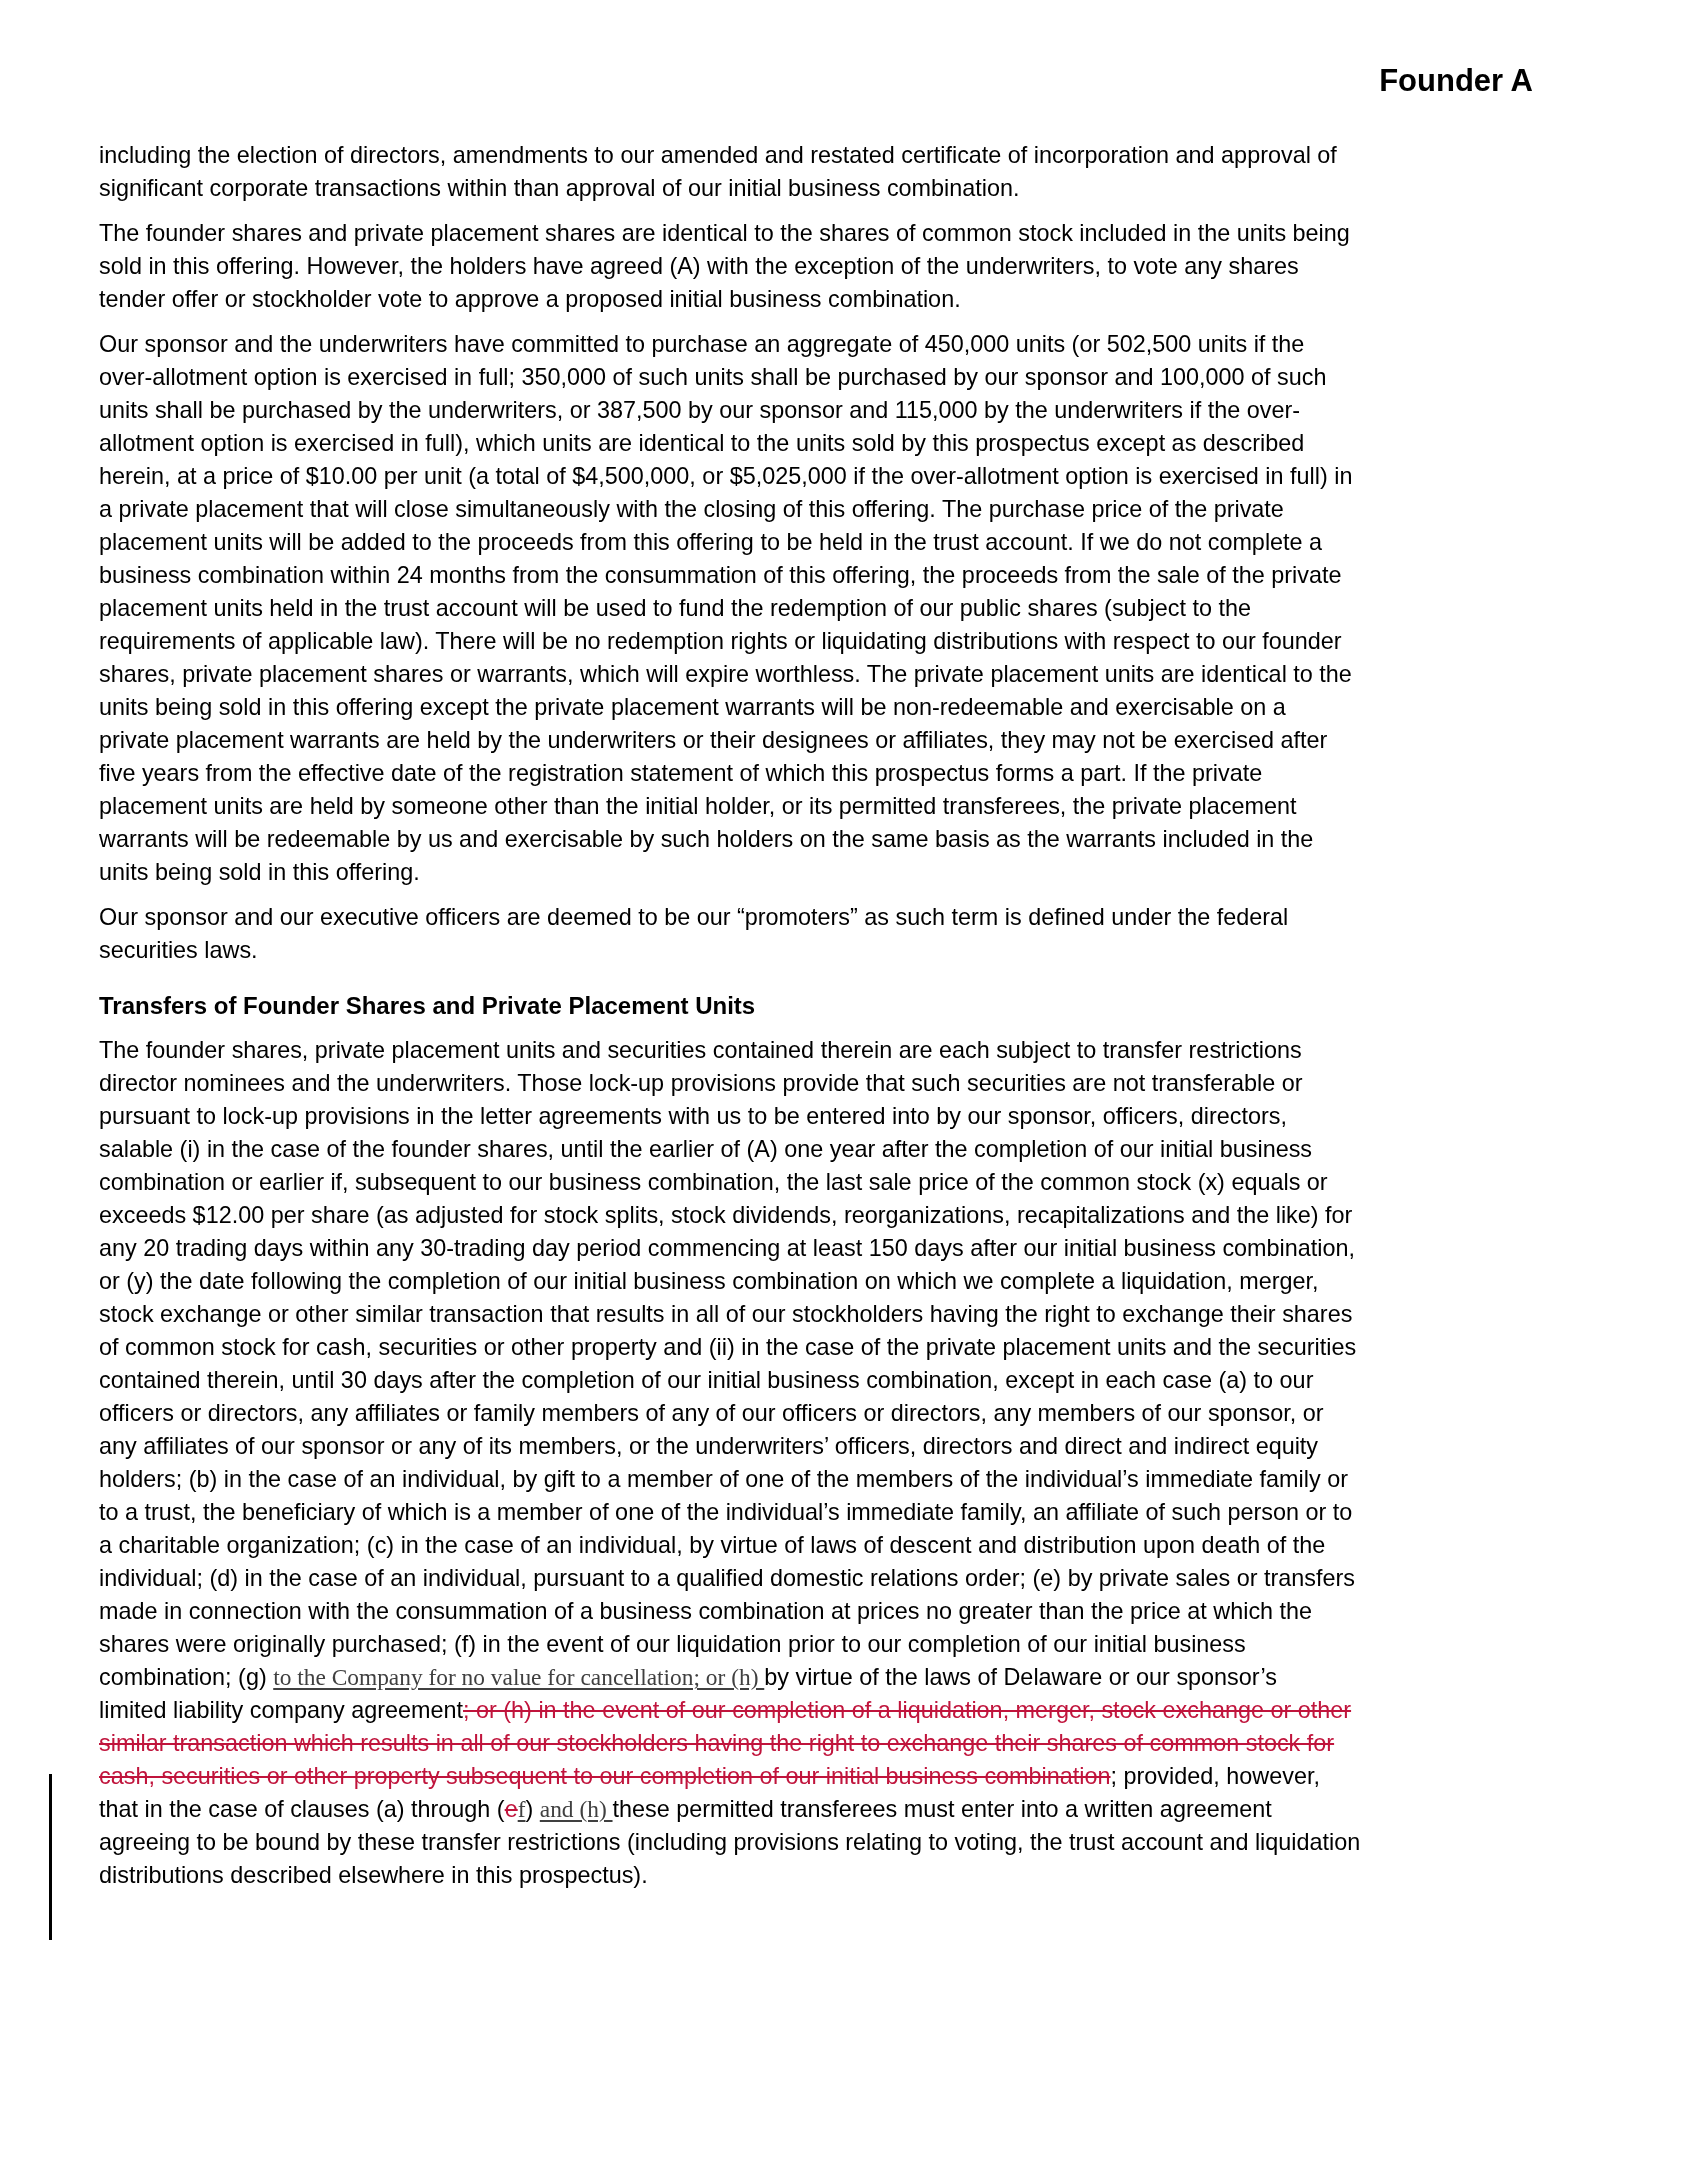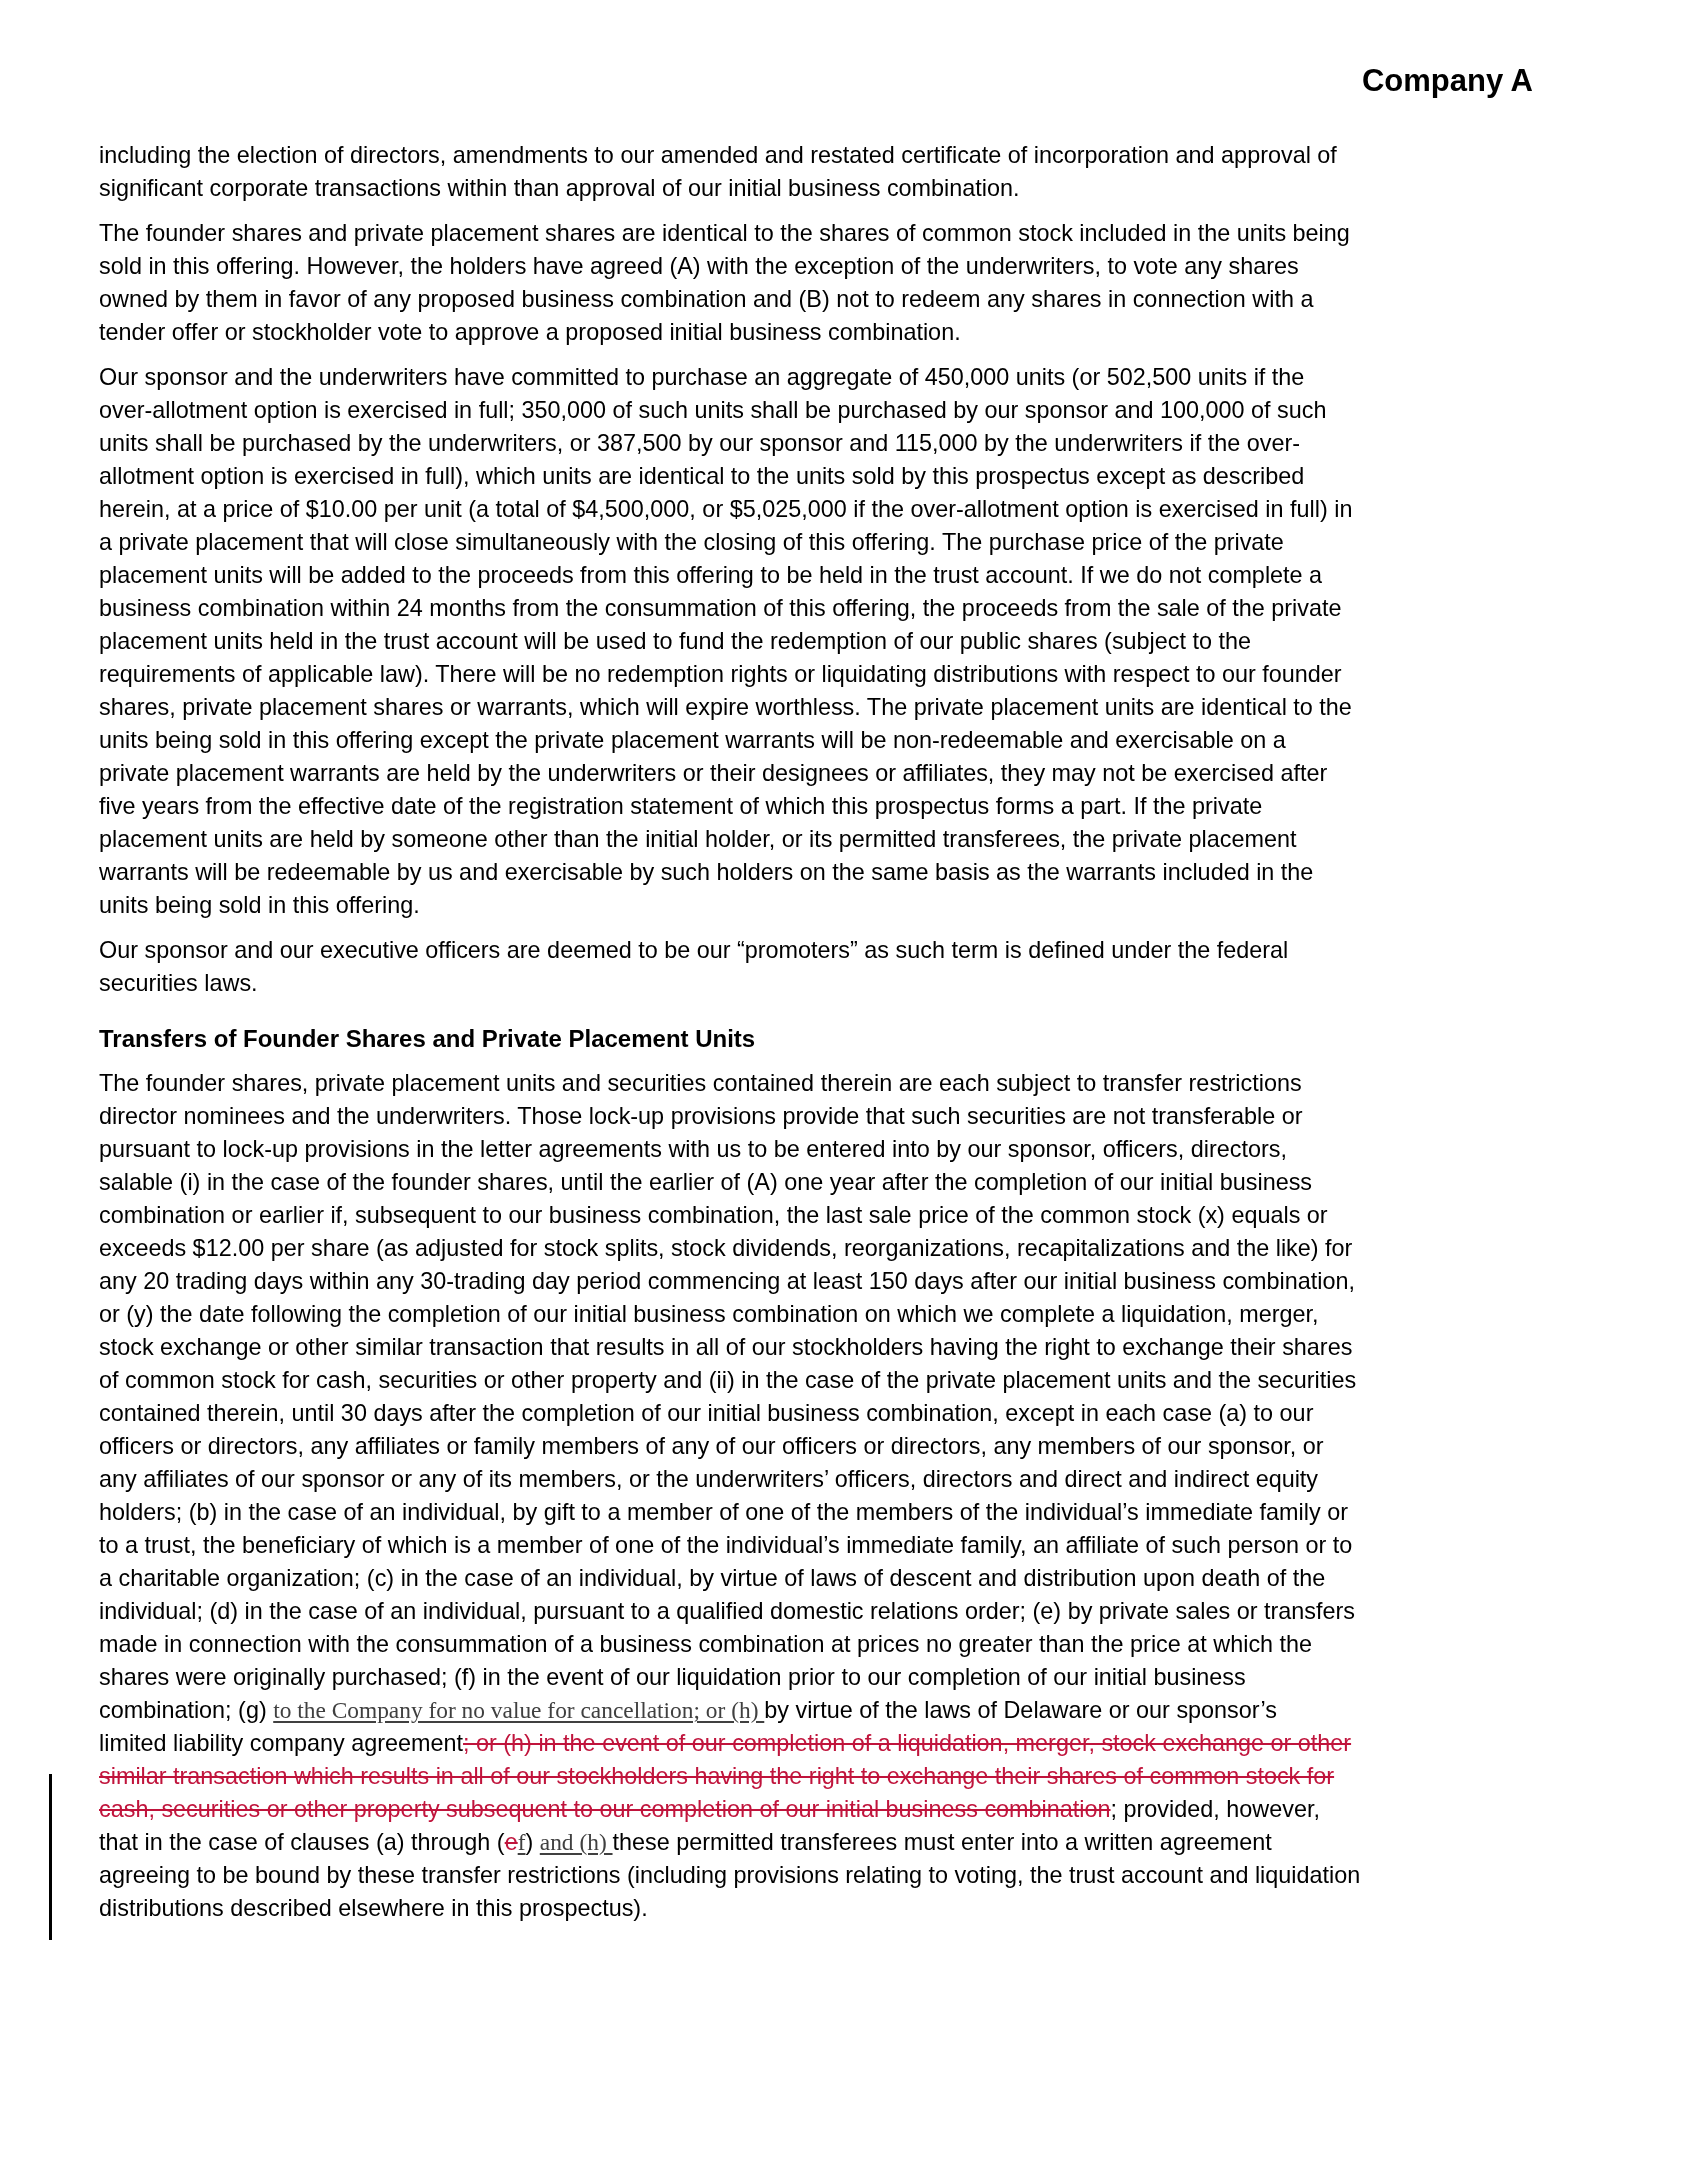--- a/index.html
+++ b/index.html
@@ -10,31 +10,30 @@
   .line { font-size:23.4px; line-height:33px; height:33px; white-space:nowrap; }
   .para { margin-bottom:12px; }
   .heading { font-weight:bold; font-size:24px; line-height:33px; margin-top:22px; margin-bottom:12px; }
   .ins { color:#404040; text-decoration:underline; text-decoration-thickness:2px; text-underline-offset:3px;font-family:Liberation Serif, serif; }
   .del { color:#c0143c; text-decoration:line-through; text-decoration-thickness:2px; }
   .changebar { position:absolute; left:49px; top:1774px; width:3px; height:166px; background:#000; }
 </style>
 </head>
 <body>
 
-<div class="exhibit">Company A</div>
+<div class="exhibit">Founder A</div>
 
 <div class="page">
   <div class="para">
     <div class="line">including the election of directors, amendments to our amended and restated certificate of incorporation and approval of</div>
     <div class="line">significant corporate transactions within than approval of our initial business combination.</div>
   </div>
   <div class="para">
     <div class="line">The founder shares and private placement shares are identical to the shares of common stock included in the units being</div>
     <div class="line">sold in this offering. However, the holders have agreed (A) with the exception of the underwriters, to vote any shares</div>
-    <div class="line">owned by them in favor of any proposed business combination and (B) not to redeem any shares in connection with a</div>
     <div class="line">tender offer or stockholder vote to approve a proposed initial business combination.</div>
   </div>
   <div class="para">
     <div class="line">Our sponsor and the underwriters have committed to purchase an aggregate of 450,000 units (or 502,500 units if the</div>
     <div class="line">over-allotment option is exercised in full; 350,000 of such units shall be purchased by our sponsor and 100,000 of such</div>
     <div class="line">units shall be purchased by the underwriters, or 387,500 by our sponsor and 115,000 by the underwriters if the over-</div>
     <div class="line">allotment option is exercised in full), which units are identical to the units sold by this prospectus except as described</div>
     <div class="line">herein, at a price of $10.00 per unit (a total of $4,500,000, or $5,025,000 if the over-allotment option is exercised in full) in</div>
     <div class="line">a private placement that will close simultaneously with the closing of this offering. The purchase price of the private</div>
     <div class="line">placement units will be added to the proceeds from this offering to be held in the trust account. If we do not complete a</div>

